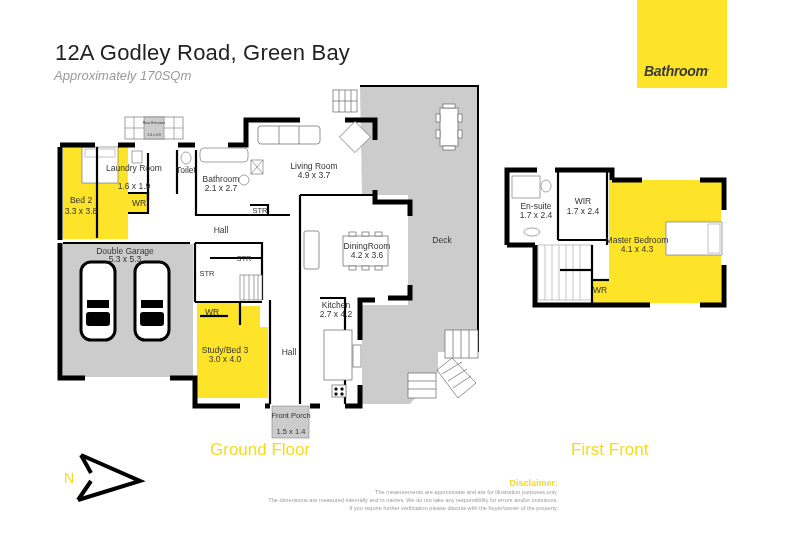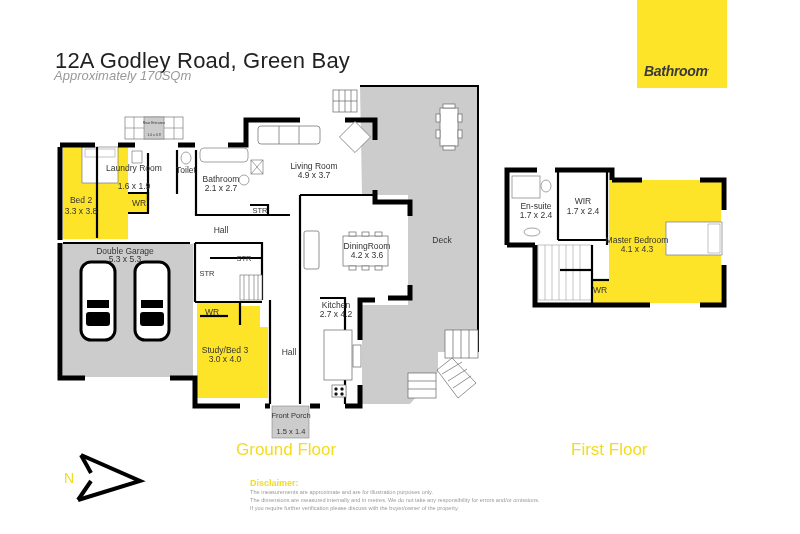--- a/index.html
+++ b/index.html
@@ -1,27 +1,27 @@
 <!DOCTYPE html>
 <html><head>
 <meta charset="utf-8">
 <style>
   html, body { margin:0; padding:0; background:#ffffff; }
   body { width:800px; height:534px; position:relative; overflow:hidden; font-family:"Liberation Sans", sans-serif; }
-  .title { position:absolute; left:55px; top:48px; font-size:22px; color:#222; letter-spacing:0.2px; }
+  .title { position:absolute; left:55px; top:40px; font-size:22px; color:#222; letter-spacing:0.2px; }
   .subtitle { position:absolute; left:54px; top:68px; font-size:13px; color:#999;font-style:italic; }
   .logo-box { position:absolute; left:637px; top:0; width:90px; height:88px; background:#fde428; }
   .logo-text { position:absolute; left:644px; top:63px; font-size:14px; font-weight:bold; font-style:italic; color:#3a3a3a; letter-spacing:-0.3px; }
   .logo-text sup { font-size:6px; }
   svg.plan { position:absolute; left:0; top:0; }
   .room-label { font-family:"Liberation Sans", sans-serif; font-size:8.5px; fill:#333; text-anchor:middle; }
   .room-label.small { font-size:7.5px; }
   .floor-label { position:absolute; font-size:17px; color:#f2dc1e; }
   .n-label { position:absolute; left:64px; top:470px; font-size:14px; color:#f2dc1e; }
-  .disclaimer { position:absolute; left:250px; top:478px; width:320px; text-align:left; }
+  .disclaimer { position:absolute; left:238px; top:478px; width:320px; text-align:right; }
   .disclaimer .head { font-size:9px; font-weight:bold; color:#f2dc1e; }
   .disclaimer .line { font-size:5.6px; color:#9a9a9a; line-height:8px; white-space:nowrap; }
 </style>
 </head>
 <body>
 
 <div class="title">12A Godley Road, Green Bay</div>
 <div class="subtitle">Approximately 170SQm</div>
 
 <div class="logo-box"></div>
@@ -262,22 +262,22 @@
     <text x="600" y="293" class="room-label">WR</text>
   </g>
 
   <g>
     <polyline points="81,455 140,481 78,500" fill="none" stroke="#000" stroke-width="4" stroke-linejoin="miter"></polyline>
     <line x1="81" y1="455" x2="91" y2="473" stroke="#000" stroke-width="4"></line>
     <line x1="78" y1="500" x2="91" y2="481" stroke="#000" stroke-width="4"></line>
   </g>
 </svg>
 
-<div class="floor-label" style="left:210px; top:440px;margin-left:26px;">Ground Floor</div>
-<div class="floor-label" style="left:571px; top:440px;">First Floor</div>
+<div class="floor-label" style="left:210px; top:440px;">Ground Floor</div>
+<div class="floor-label" style="left:571px; top:440px;">First Front</div>
 <div class="n-label">N</div>
 
 <div class="disclaimer">
   <div class="head">Disclaimer:</div>
   <div class="line">The measurements are approximate and are for illustration purposes only.</div>
   <div class="line">The dimensions are measured internally and in metres. We do not take any responsibility for errors and/or omissions.</div>
   <div class="line">If you require further verification please discuss with the buyer/owner of the property.</div>
 </div>
 
 </body></html>

